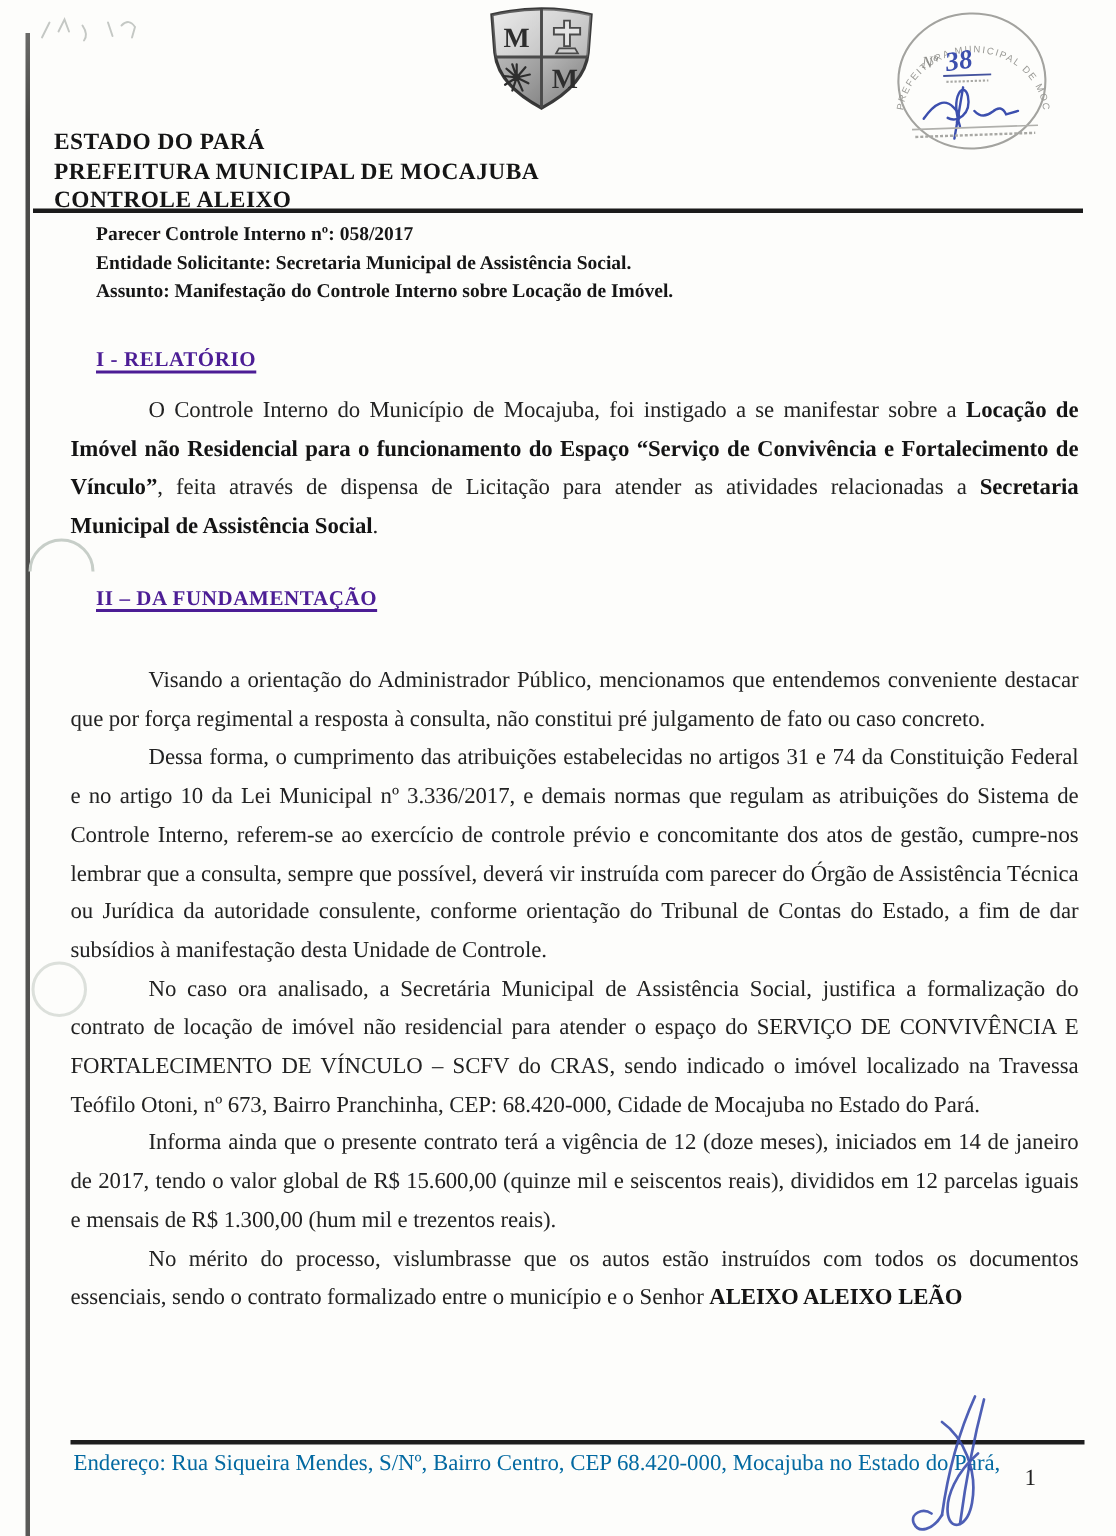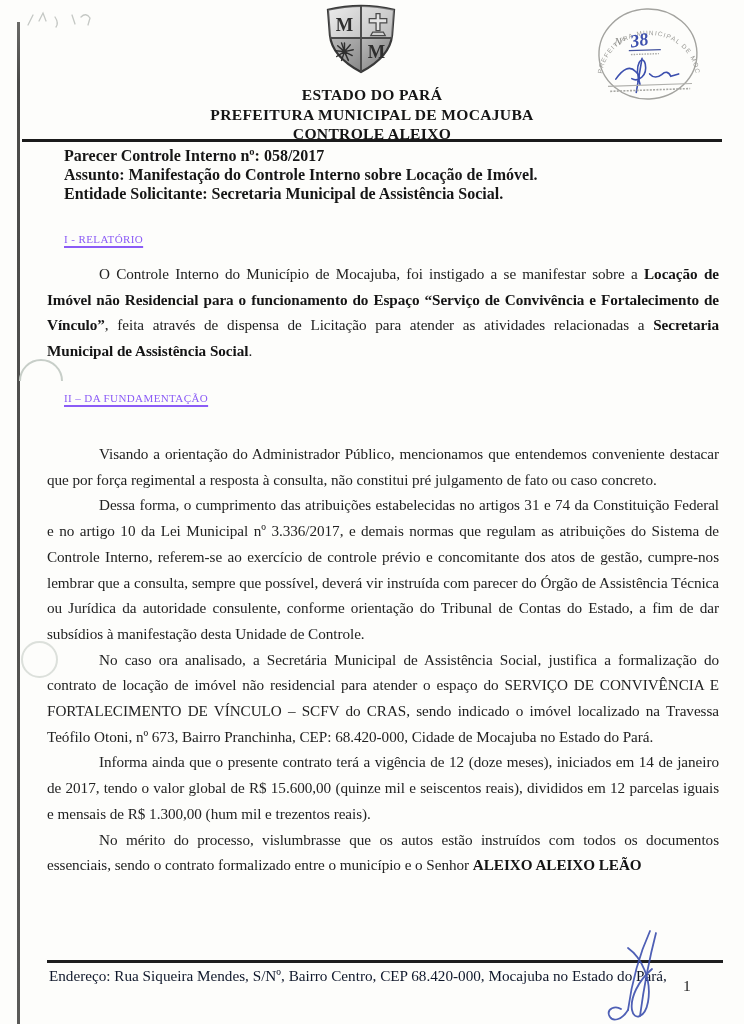--- a/index.html
+++ b/index.html
@@ -12,39 +12,39 @@
     color:#1f1f1f;
     overflow:hidden;
   }
   
   .scan-edge{position:absolute;left:17px;top:22px;width:3px;height:1002px;
     background:linear-gradient(#6a6a68,#4a4a48 6%,#525250 60%,#5a5a58);}
   .arc-artifact-top{position:absolute;left:18px;top:356px;width:46px;height:25px;overflow:hidden;}
   .arc-artifact-top .arc{width:40px;height:40px;border:2px solid #c7cec8;border-radius:50%;margin:3px 0 0 1px;background:transparent;}
   .arc-artifact-circle{position:absolute;left:21px;top:641px;width:33px;height:33px;border:2px solid #d0d6d0;border-radius:50%;opacity:.75;}
   
-  .hdr-text{position:absolute;top:85px;left:0;right:0;text-align:center;
-    font-weight:bold;font-size:15.6px;line-height:19.6px;letter-spacing:.3px;color:#151515;}
+  .hdr-text{position:absolute;top:85px;left:0;right:0;text-align:left;
+    font-weight:bold;font-size:15.6px;line-height:19.6px;letter-spacing:.3px;color:#151515;padding-left:36px;}
   .hdr-rule{position:absolute;top:139px;left:22px;width:700px;height:3px;background:#1b1b1b;}
   .meta{position:absolute;top:146px;left:64px;right:24px;font-weight:bold;
-    font-size:16px;line-height:19px;color:#161616;}
+    font-size:13px;line-height:19px;color:#161616;}
   
-  .sec-title{position:absolute;left:64px;font-weight:normal;font-size:11px;color:#8b5cf6;
+  .sec-title{position:absolute;left:64px;font-weight:bold;font-size:14px;color:#4c1d95;
     text-decoration:underline;text-underline-offset:3px;text-decoration-thickness:1.6px;letter-spacing:.4px;}
   #sec1-title{top:233px;}
   #sec2-title{top:392px;}
   .body-col{position:absolute;left:47px;width:672px;font-size:15.2px;line-height:25.7px;
     text-align:justify;color:#222;letter-spacing:-0.05px;}
   #p1-block{top:261px;font-family:Liberation Serif, serif;}
   #sec2-body{top:441px;}
   .body-col p{margin:0;text-indent:52px;}
   .b{font-weight:bold;color:#141414;}
   
   .footer-rule{position:absolute;top:960px;left:47px;width:676px;height:2.5px;background:#1e1e1e;z-index:1;}
-  .footer-text{position:absolute;top:966px;left:49px;width:660px;font-size:15.2px;line-height:20.5px;color:#0f172a;z-index:2;}
+  .footer-text{position:absolute;top:966px;left:49px;width:660px;font-size:15.2px;line-height:20.5px;color:#0369a1;z-index:2;}
   .page-number{position:absolute;left:683px;top:977px;font-size:15.5px;color:#222;z-index:2;}
   
   .crest{position:absolute;left:320px;top:4px;width:82px;height:70px;}
   .stamp{position:absolute;left:585px;top:4px;width:126px;height:104px;transform:rotate(-2deg);}
   .pencil-marks{position:absolute;left:22px;top:4px;width:120px;height:30px;opacity:.8;}
   .footer-scribble{position:absolute;left:594px;top:926px;width:84px;height:98px;z-index:5;}
 </style>
 </head>
 <body>
 
@@ -123,22 +123,22 @@
 
   <div class="hdr-text">
     <div>ESTADO DO PARÁ</div>
     <div>PREFEITURA MUNICIPAL DE MOCAJUBA</div>
     <div>CONTROLE ALEIXO</div>
   </div>
   <div class="hdr-rule"></div>
 
   <div class="meta">
     <div>Parecer Controle Interno nº: 058/2017</div>
+    <div>Entidade Solicitante: Secretaria Municipal de Assistência Social.</div>
     <div>Assunto: Manifestação do Controle Interno sobre Locação de Imóvel.</div>
-    <div>Entidade Solicitante: Secretaria Municipal de Assistência Social.</div>
   </div>
 
   <div class="sec-title" id="sec1-title">I - RELATÓRIO</div>
   <div class="body-col" id="p1-block">
     <p><span>O Controle Interno do Município de Mocajuba, foi instigado a se manifestar sobre a </span><span class="b">Locação de Imóvel não Residencial para o funcionamento do Espaço “Serviço de Convivência e Fortalecimento de Vínculo”</span><span>, feita através de dispensa de Licitação para atender as atividades relacionadas a </span><span class="b">Secretaria Municipal de Assistência Social</span><span>.</span></p>
   </div>
 
   <div class="sec-title" id="sec2-title">II – DA FUNDAMENTAÇÃO</div>
   <div class="body-col" id="sec2-body">
     <p>Visando a orientação do Administrador Público, mencionamos que entendemos conveniente destacar que por força regimental a resposta à consulta, não constitui pré julgamento de fato ou caso concreto.</p>

